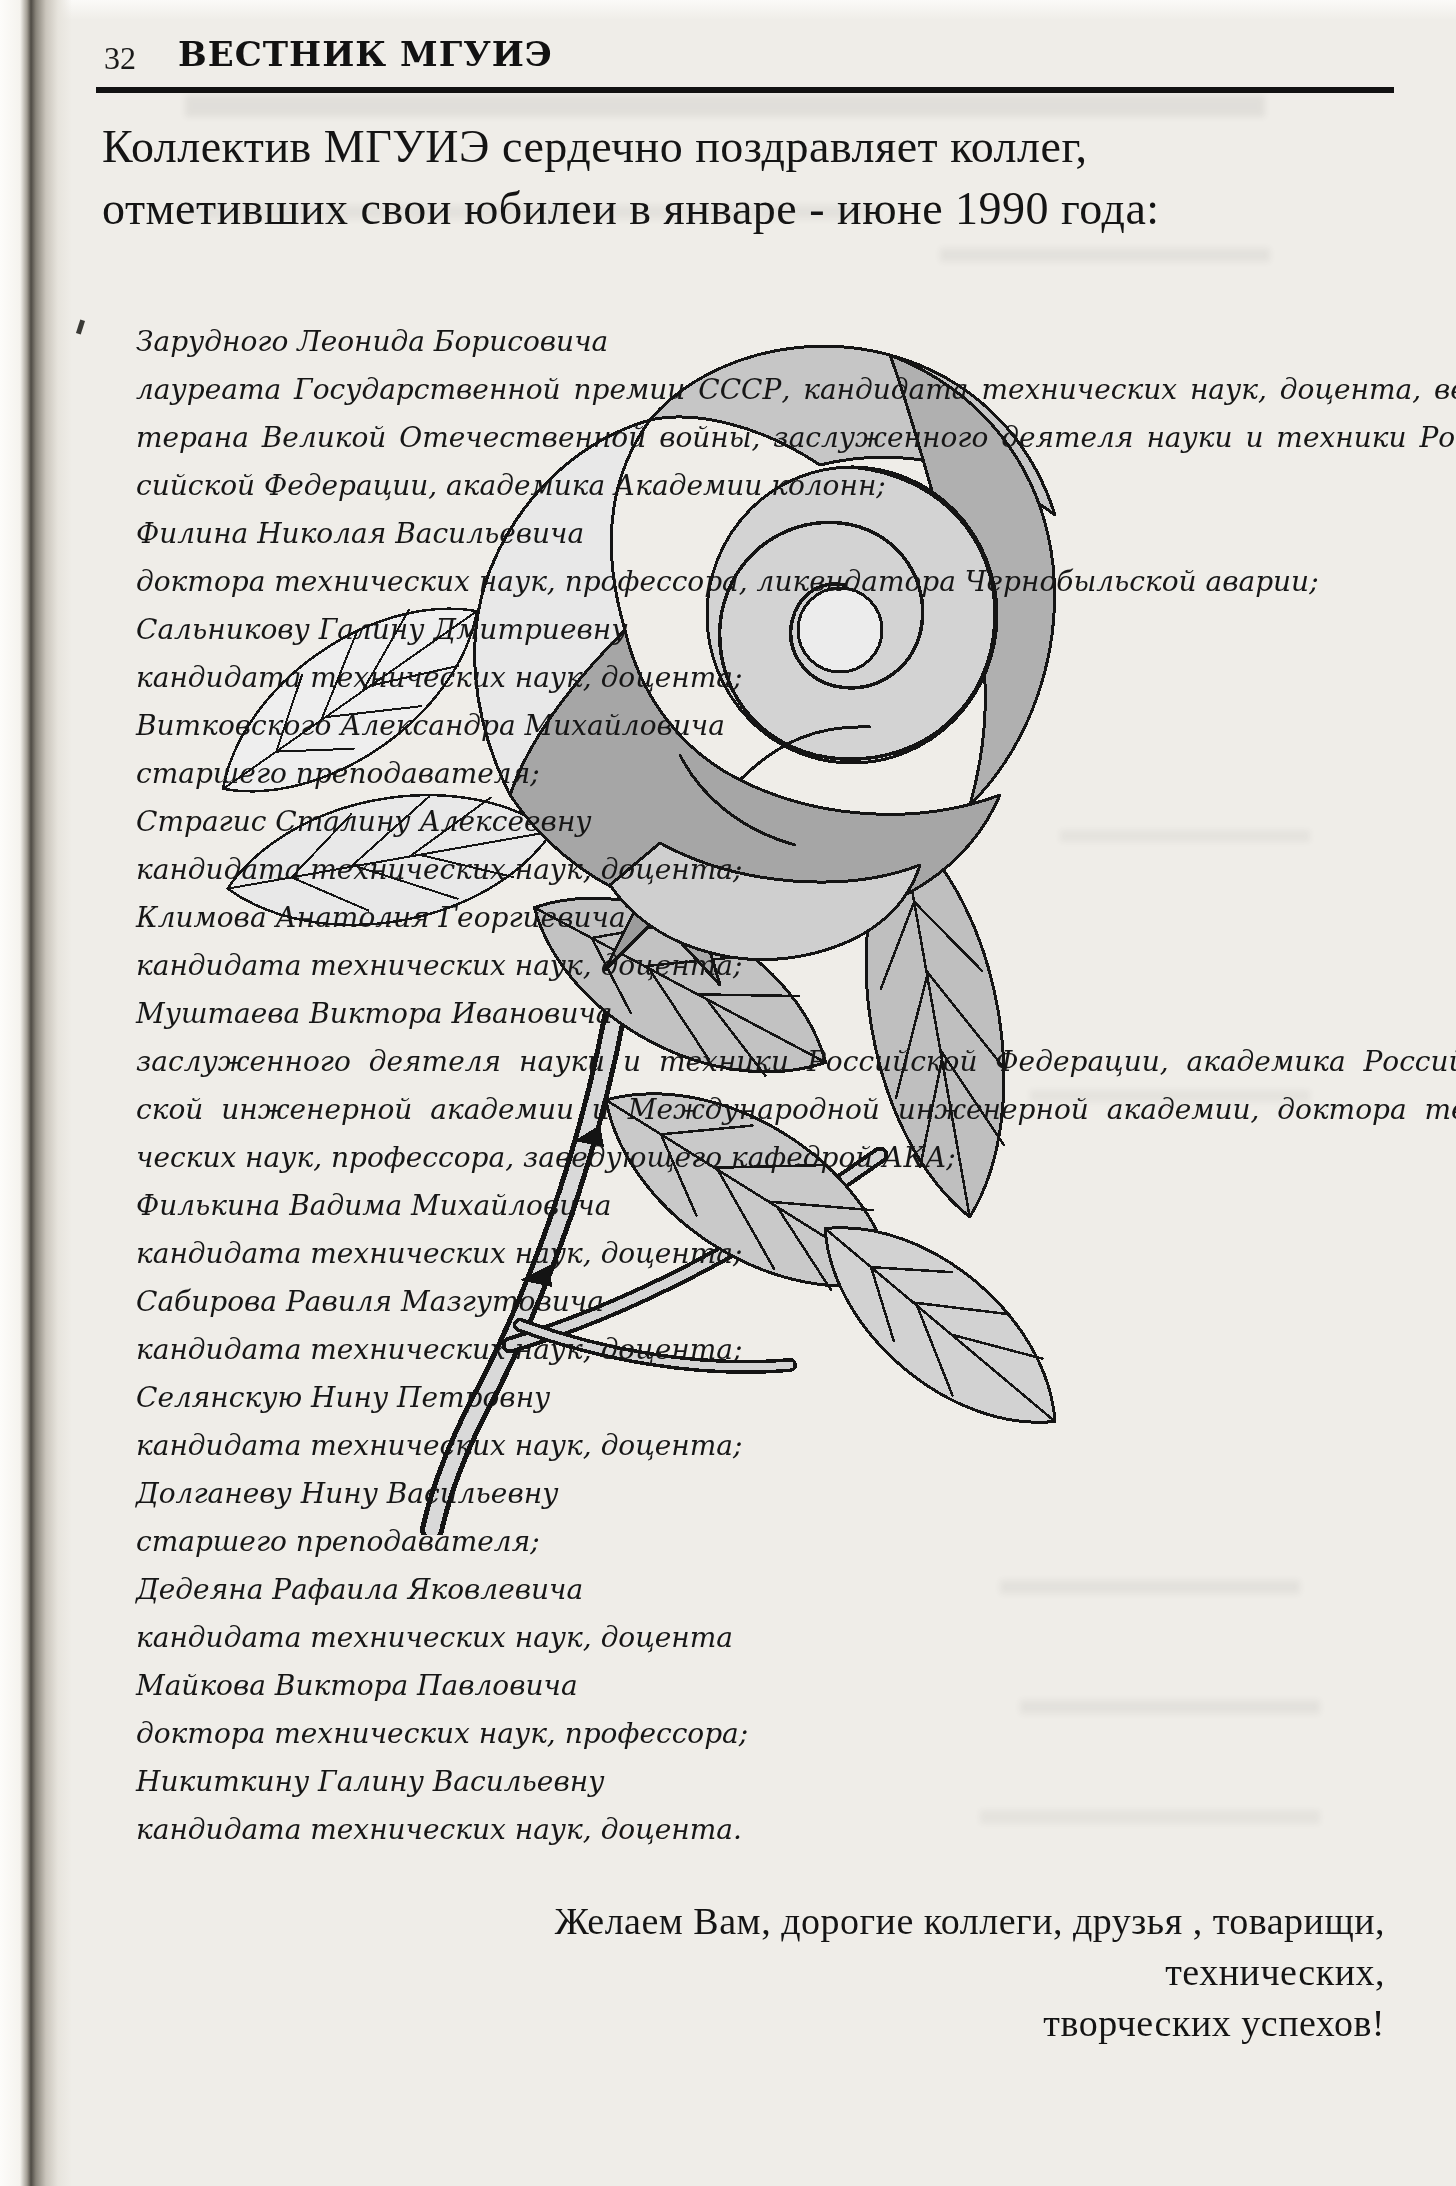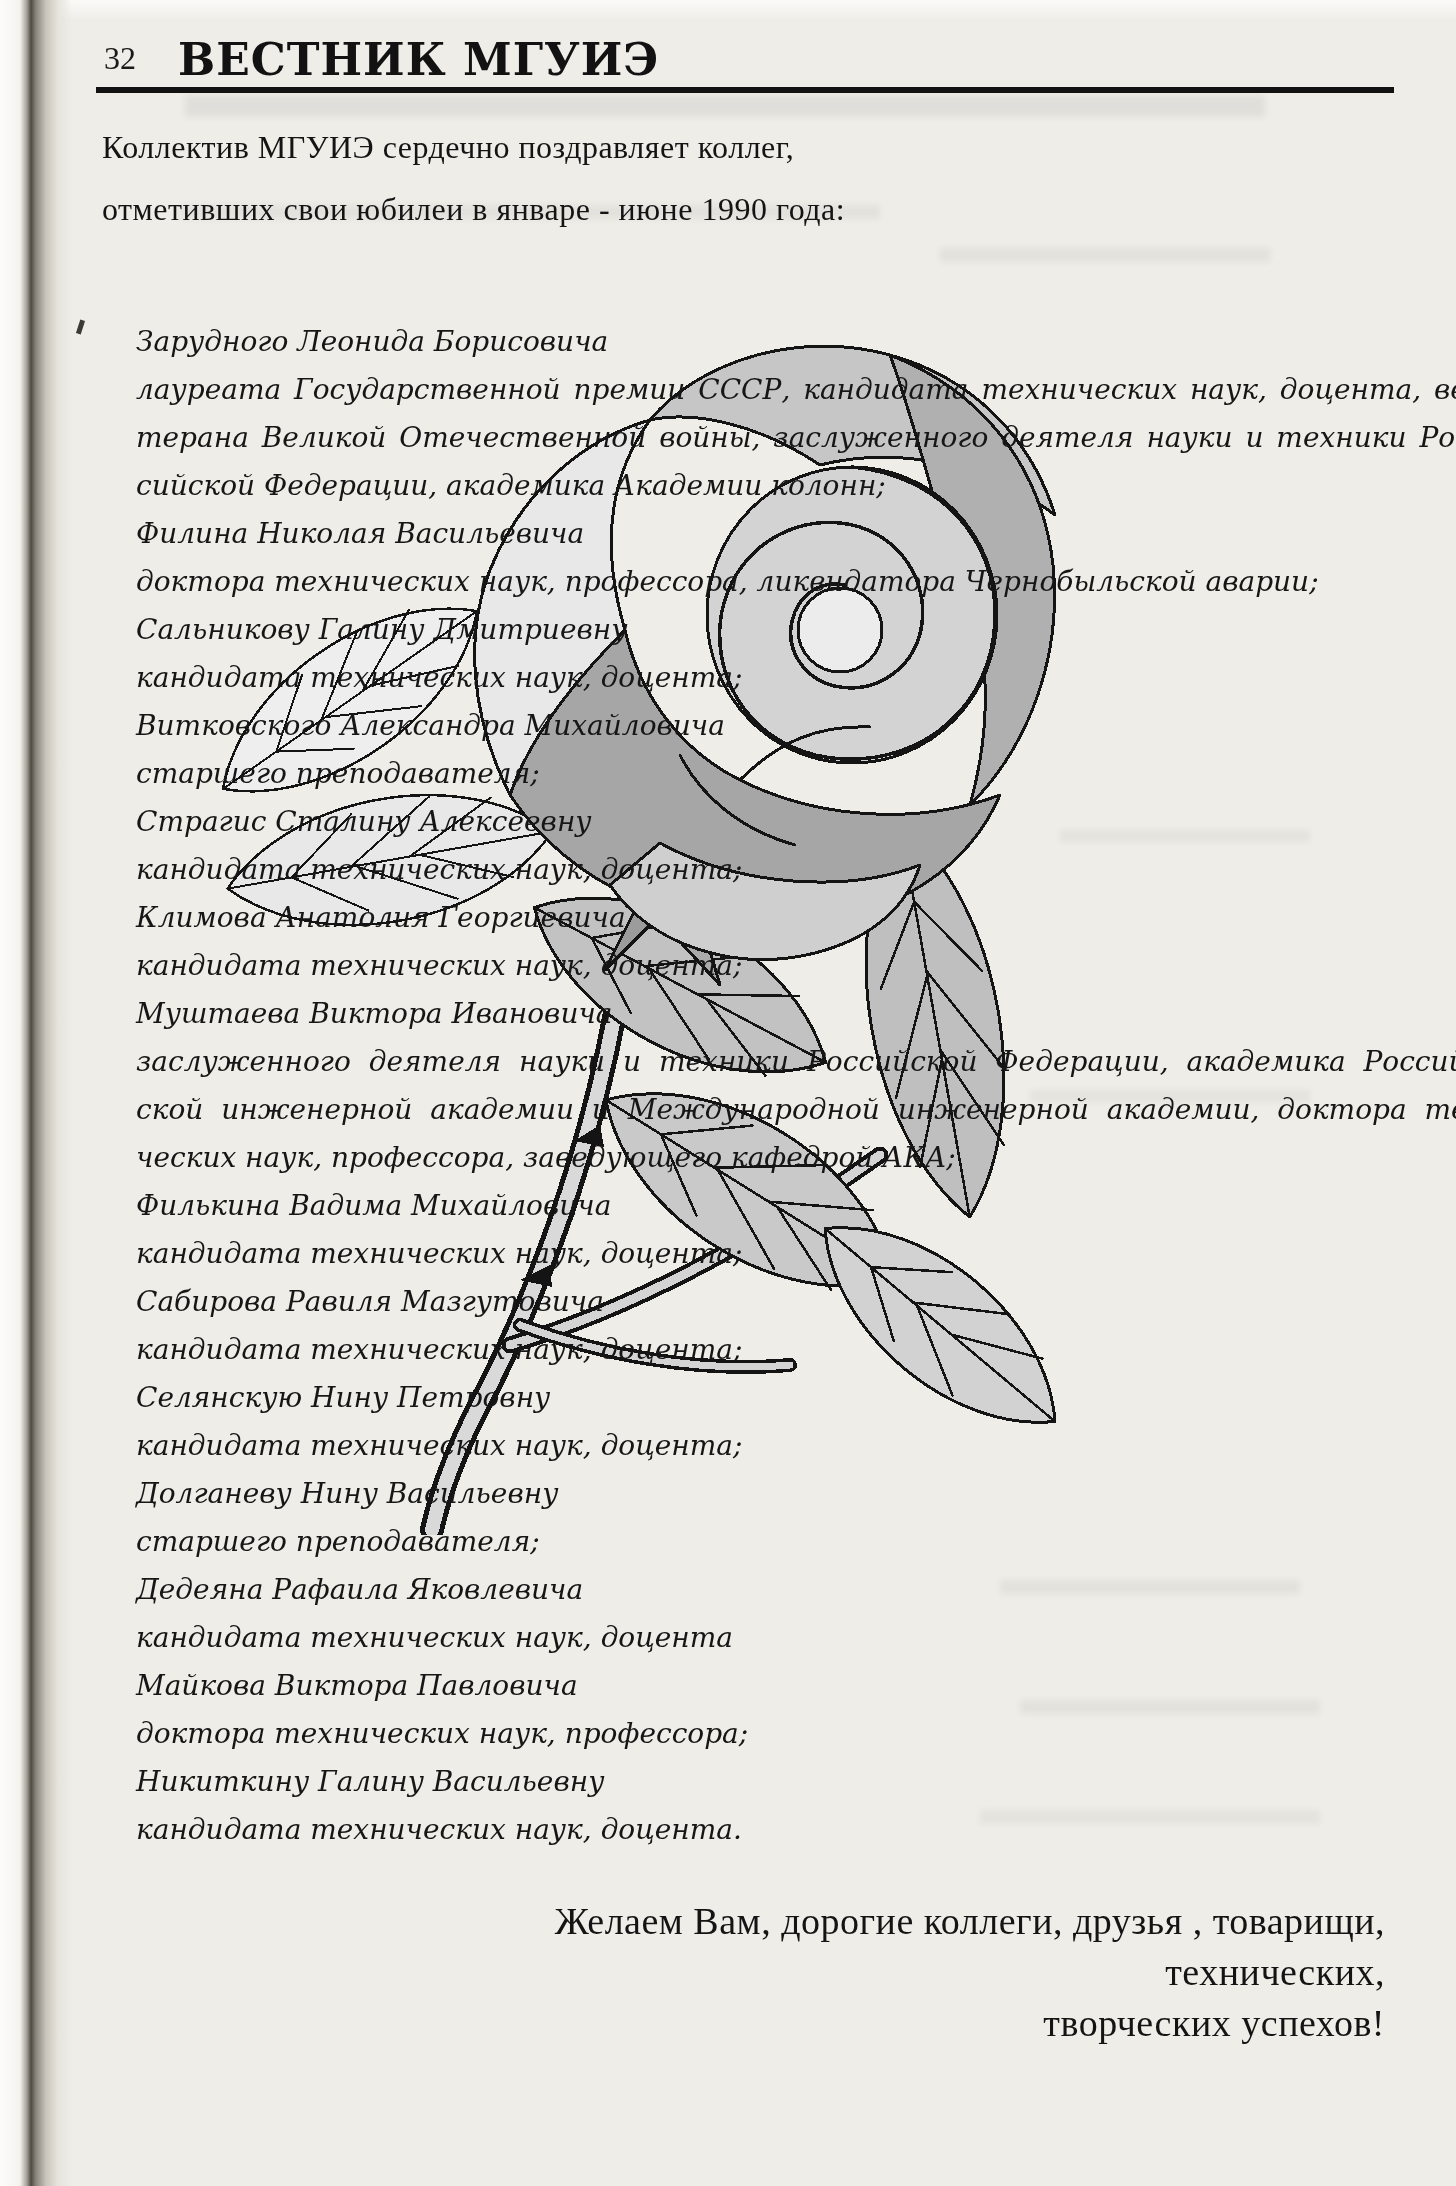--- a/index.html
+++ b/index.html
@@ -17,28 +17,28 @@
     pointer-events:none;
   }
   .top-strip{
     position:absolute;left:0;top:0;width:100%;height:20px;z-index:3;
     background:linear-gradient(#fbfaf8,rgba(239,237,232,0));pointer-events:none;
   }
   
   .page-number{position:absolute;left:104px;top:40px;font-size:32px;z-index:2;text-align:center;}
   .masthead{
     position:absolute;left:178px;top:34px;z-index:2;
-    font-family:"DejaVu Serif", serif;font-weight:bold;font-size:44px;letter-spacing:1px;
+    font-family:"DejaVu Serif", serif;font-weight:bold;font-size:34px;letter-spacing:1px;
     color:#121212;
   }
   .rule{position:absolute;left:96px;top:87px;width:1298px;height:6px;background:#121212;z-index:2;}
   
   .title{
     position:absolute;left:102px;top:116px;width:1300px;z-index:2;
-    font-size:32px;line-height:62px;color:#141414;letter-spacing:0.5px;
+    font-size:46px;line-height:62px;color:#141414;letter-spacing:0.5px;
   }
   
   .list{
     position:absolute;left:136px;top:318px;z-index:2;
     font-family:"DejaVu Serif", serif;font-style:italic;
     font-size:28px;line-height:48px;color:#161616;white-space:nowrap;
   }
   .list .line{height:48px;}
   .list .stretch{word-spacing:4px;}
   .list .stretch-wide{word-spacing:9px;}

